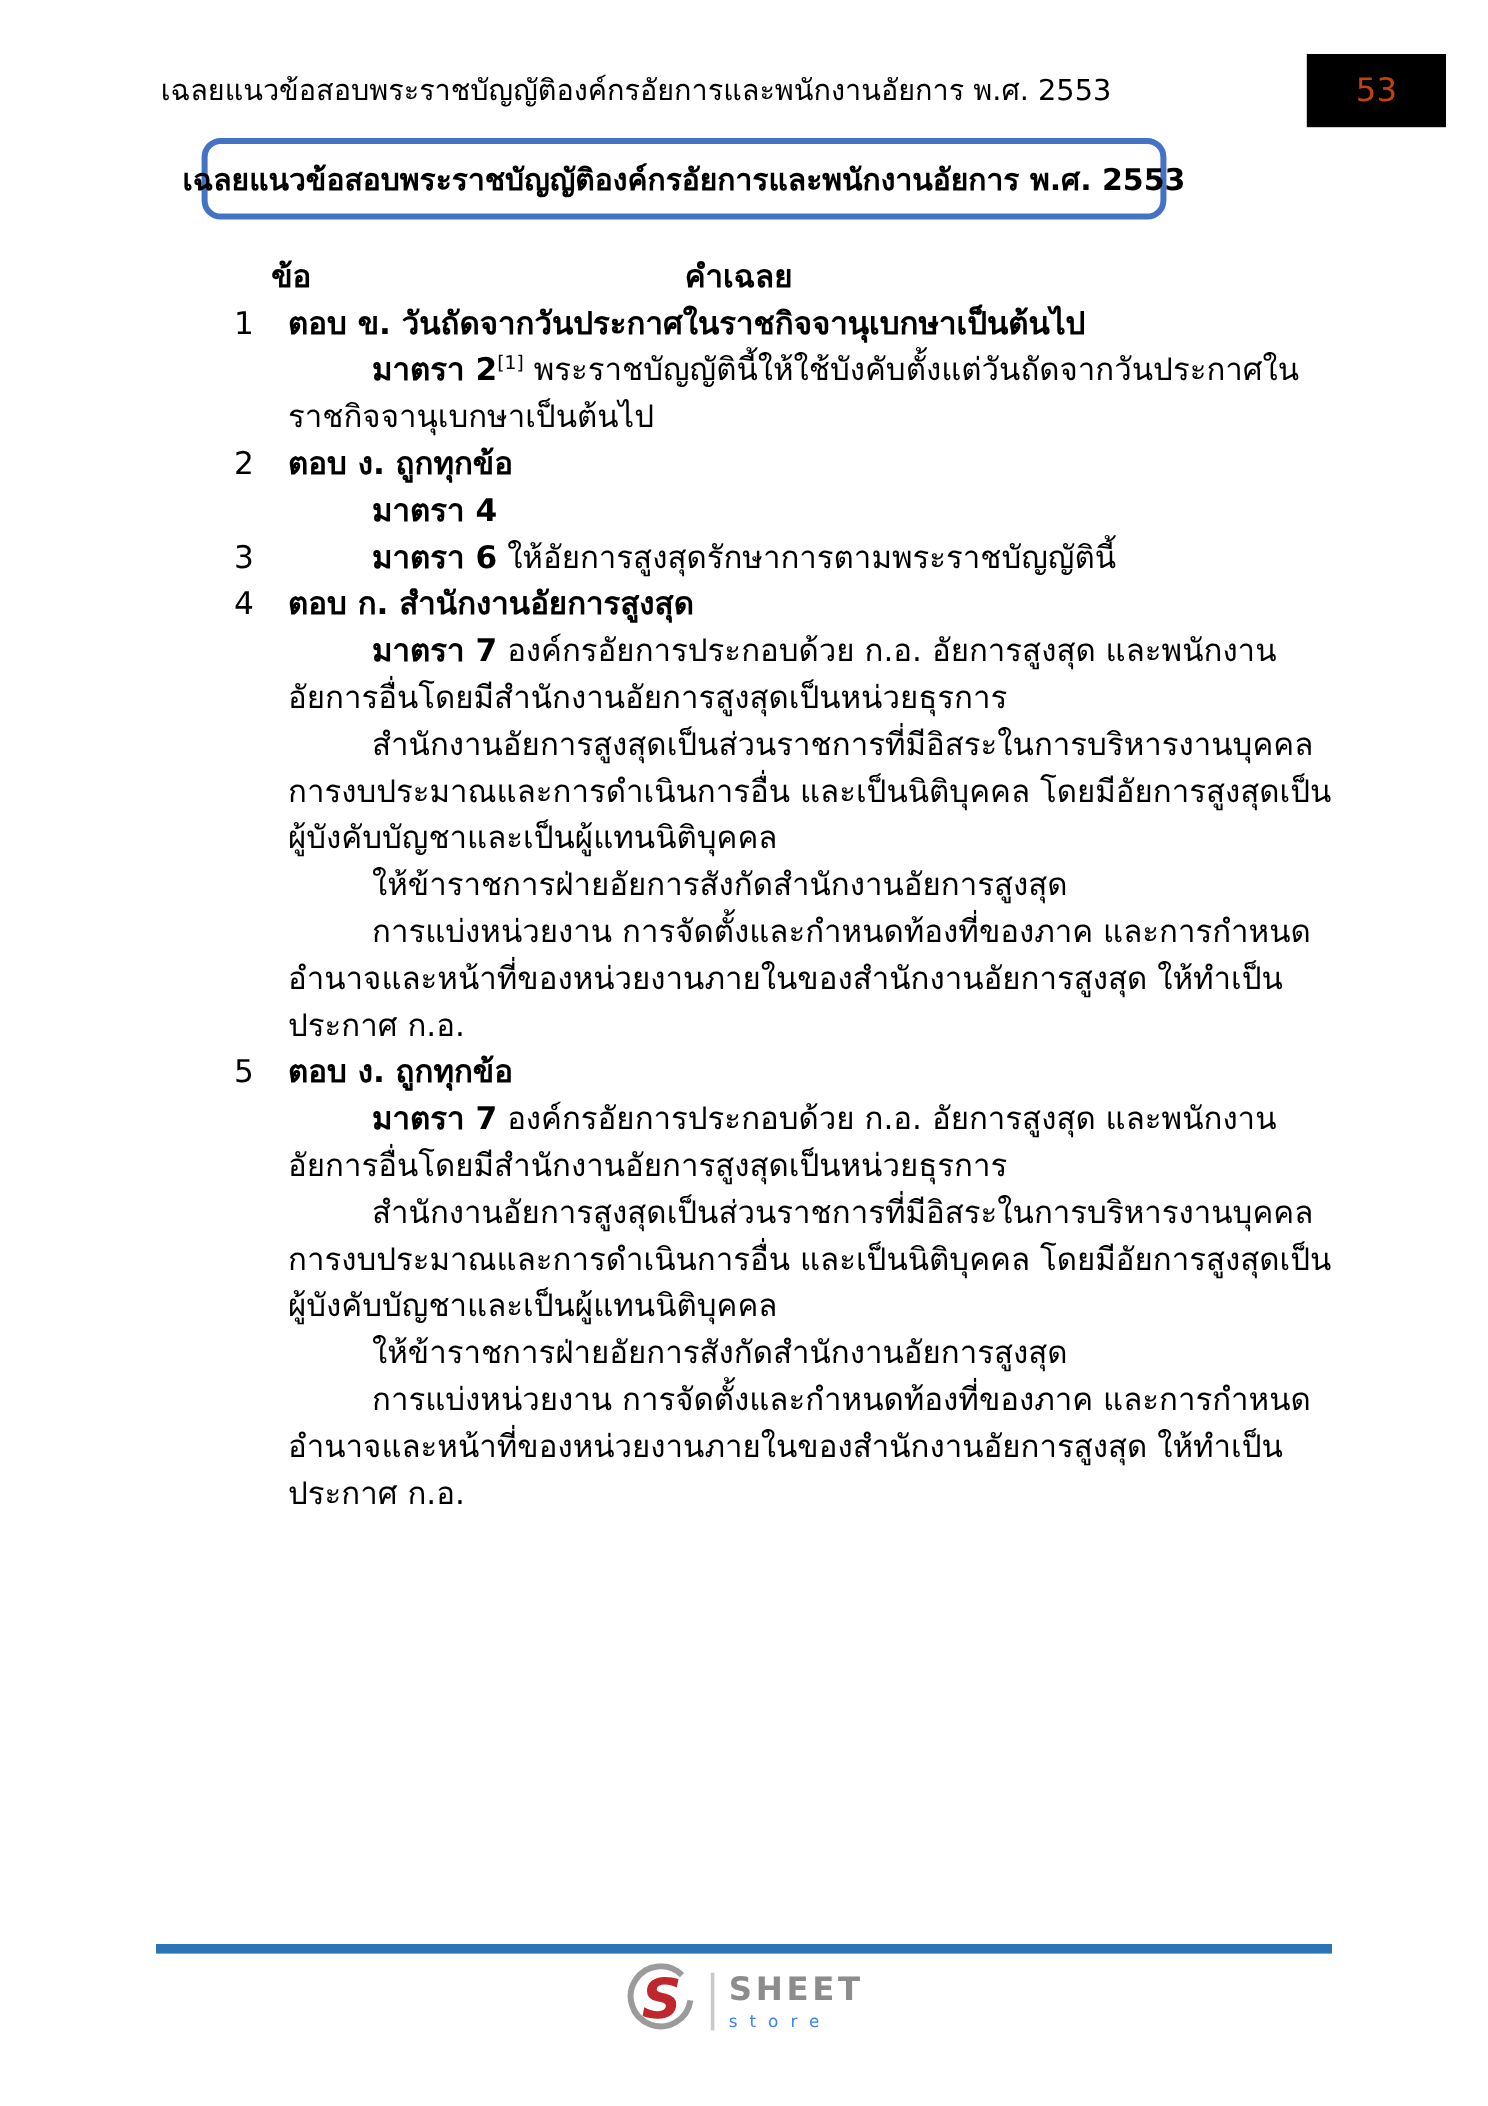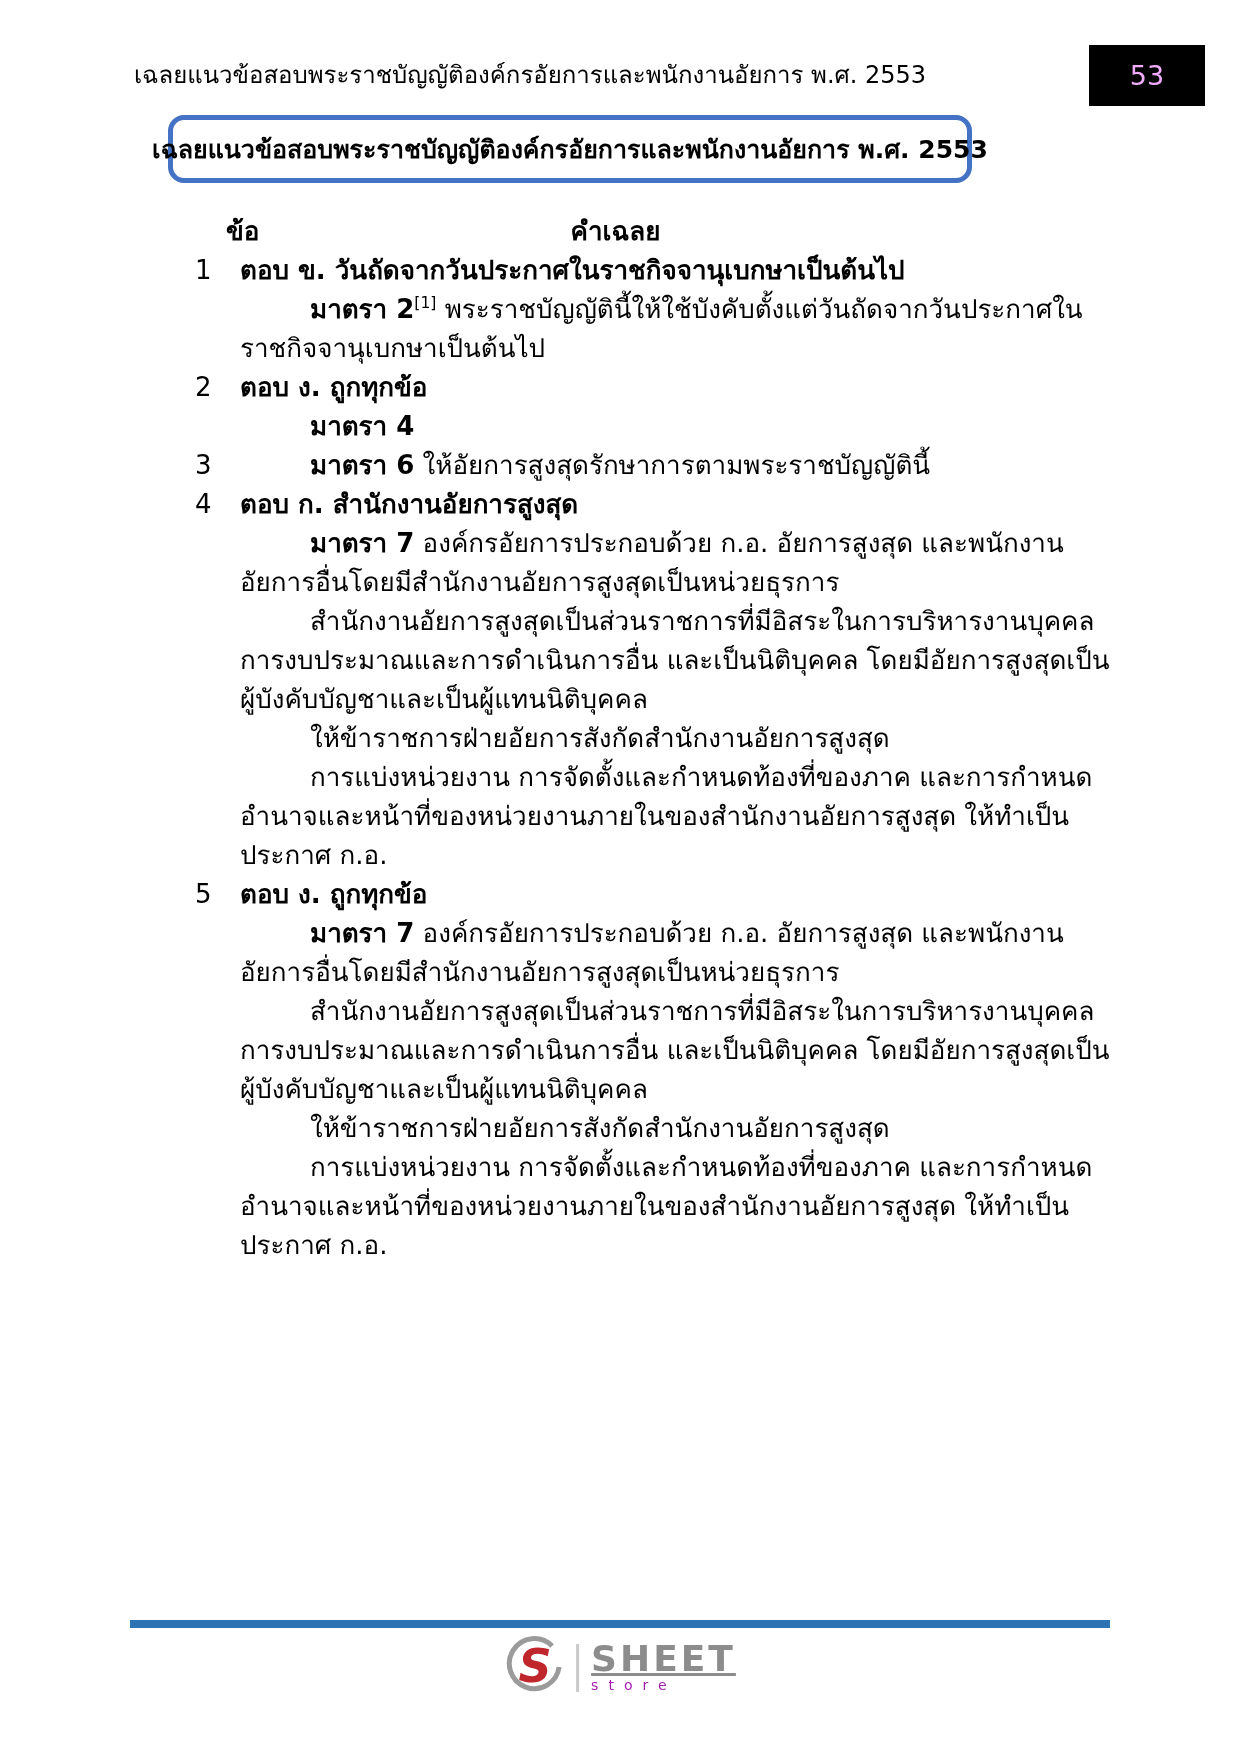--- a/index.html
+++ b/index.html
@@ -6,21 +6,21 @@
   .page {
     position:relative; width:1240px; height:1713px; background:#ffffff;
     font-family:"DejaVu Sans", sans-serif; color:#000; overflow:hidden;
   }
   .header-title {
     position:absolute; top:55px; left:0; width:1060px; text-align:center;
     font-size:24px; white-space:nowrap;
   }
   .page-number-box {
     position:absolute; top:45px; right:35px; width:116px; height:61px;
-    background:#000; color:#f0abfc; display:flex; align-items:center; justify-content:center;
+    background:#000; color:#c2410c; display:flex; align-items:center; justify-content:center;
     font-size:27px;
   }
   .title-box {
     position:absolute; top:115px; left:168px; width:794px; height:58px;
     border:5px solid #4472C4; border-radius:16px; background:#fff;
     display:flex; align-items:center; justify-content:center;
     font-weight:bold; font-size:25px; white-space:nowrap;
   }
   .content {
     position:absolute; top:212px; left:195px; width:915px;
@@ -40,24 +40,24 @@
     position:absolute; top:1620px; left:130px; width:980px; height:8px;
     background:#2E74B5;
   }
   .logo {
     position:absolute; top:1636px; left:50%; transform:translateX(-50%);
     display:flex; align-items:center; gap:12px;
   }
   .logo-divider { width:3px; height:48px; background:#c9c9c9; }
   .wordmark { display:flex; flex-direction:column; }
   .brand {
-    font-size:36px; font-weight:bold; color:#8c8c8c; letter-spacing:3px; line-height:34px;text-decoration:underline;
+    font-size:27px; font-weight:bold; color:#8c8c8c; letter-spacing:3px; line-height:34px;
   }
   .brand-sub {
-    font-size:14px; color:#a21caf; letter-spacing:10px; line-height:18px;
+    font-size:14px; color:#3b82f6; letter-spacing:10px; line-height:18px;
   }
 </style>
 </head>
 <body>
 
 <div class="page">
 
   <div class="header-title">เฉลยแนวข้อสอบพระราชบัญญัติองค์กรอัยการและพนักงานอัยการ พ.ศ. 2553</div>
 
   <div class="page-number-box">

